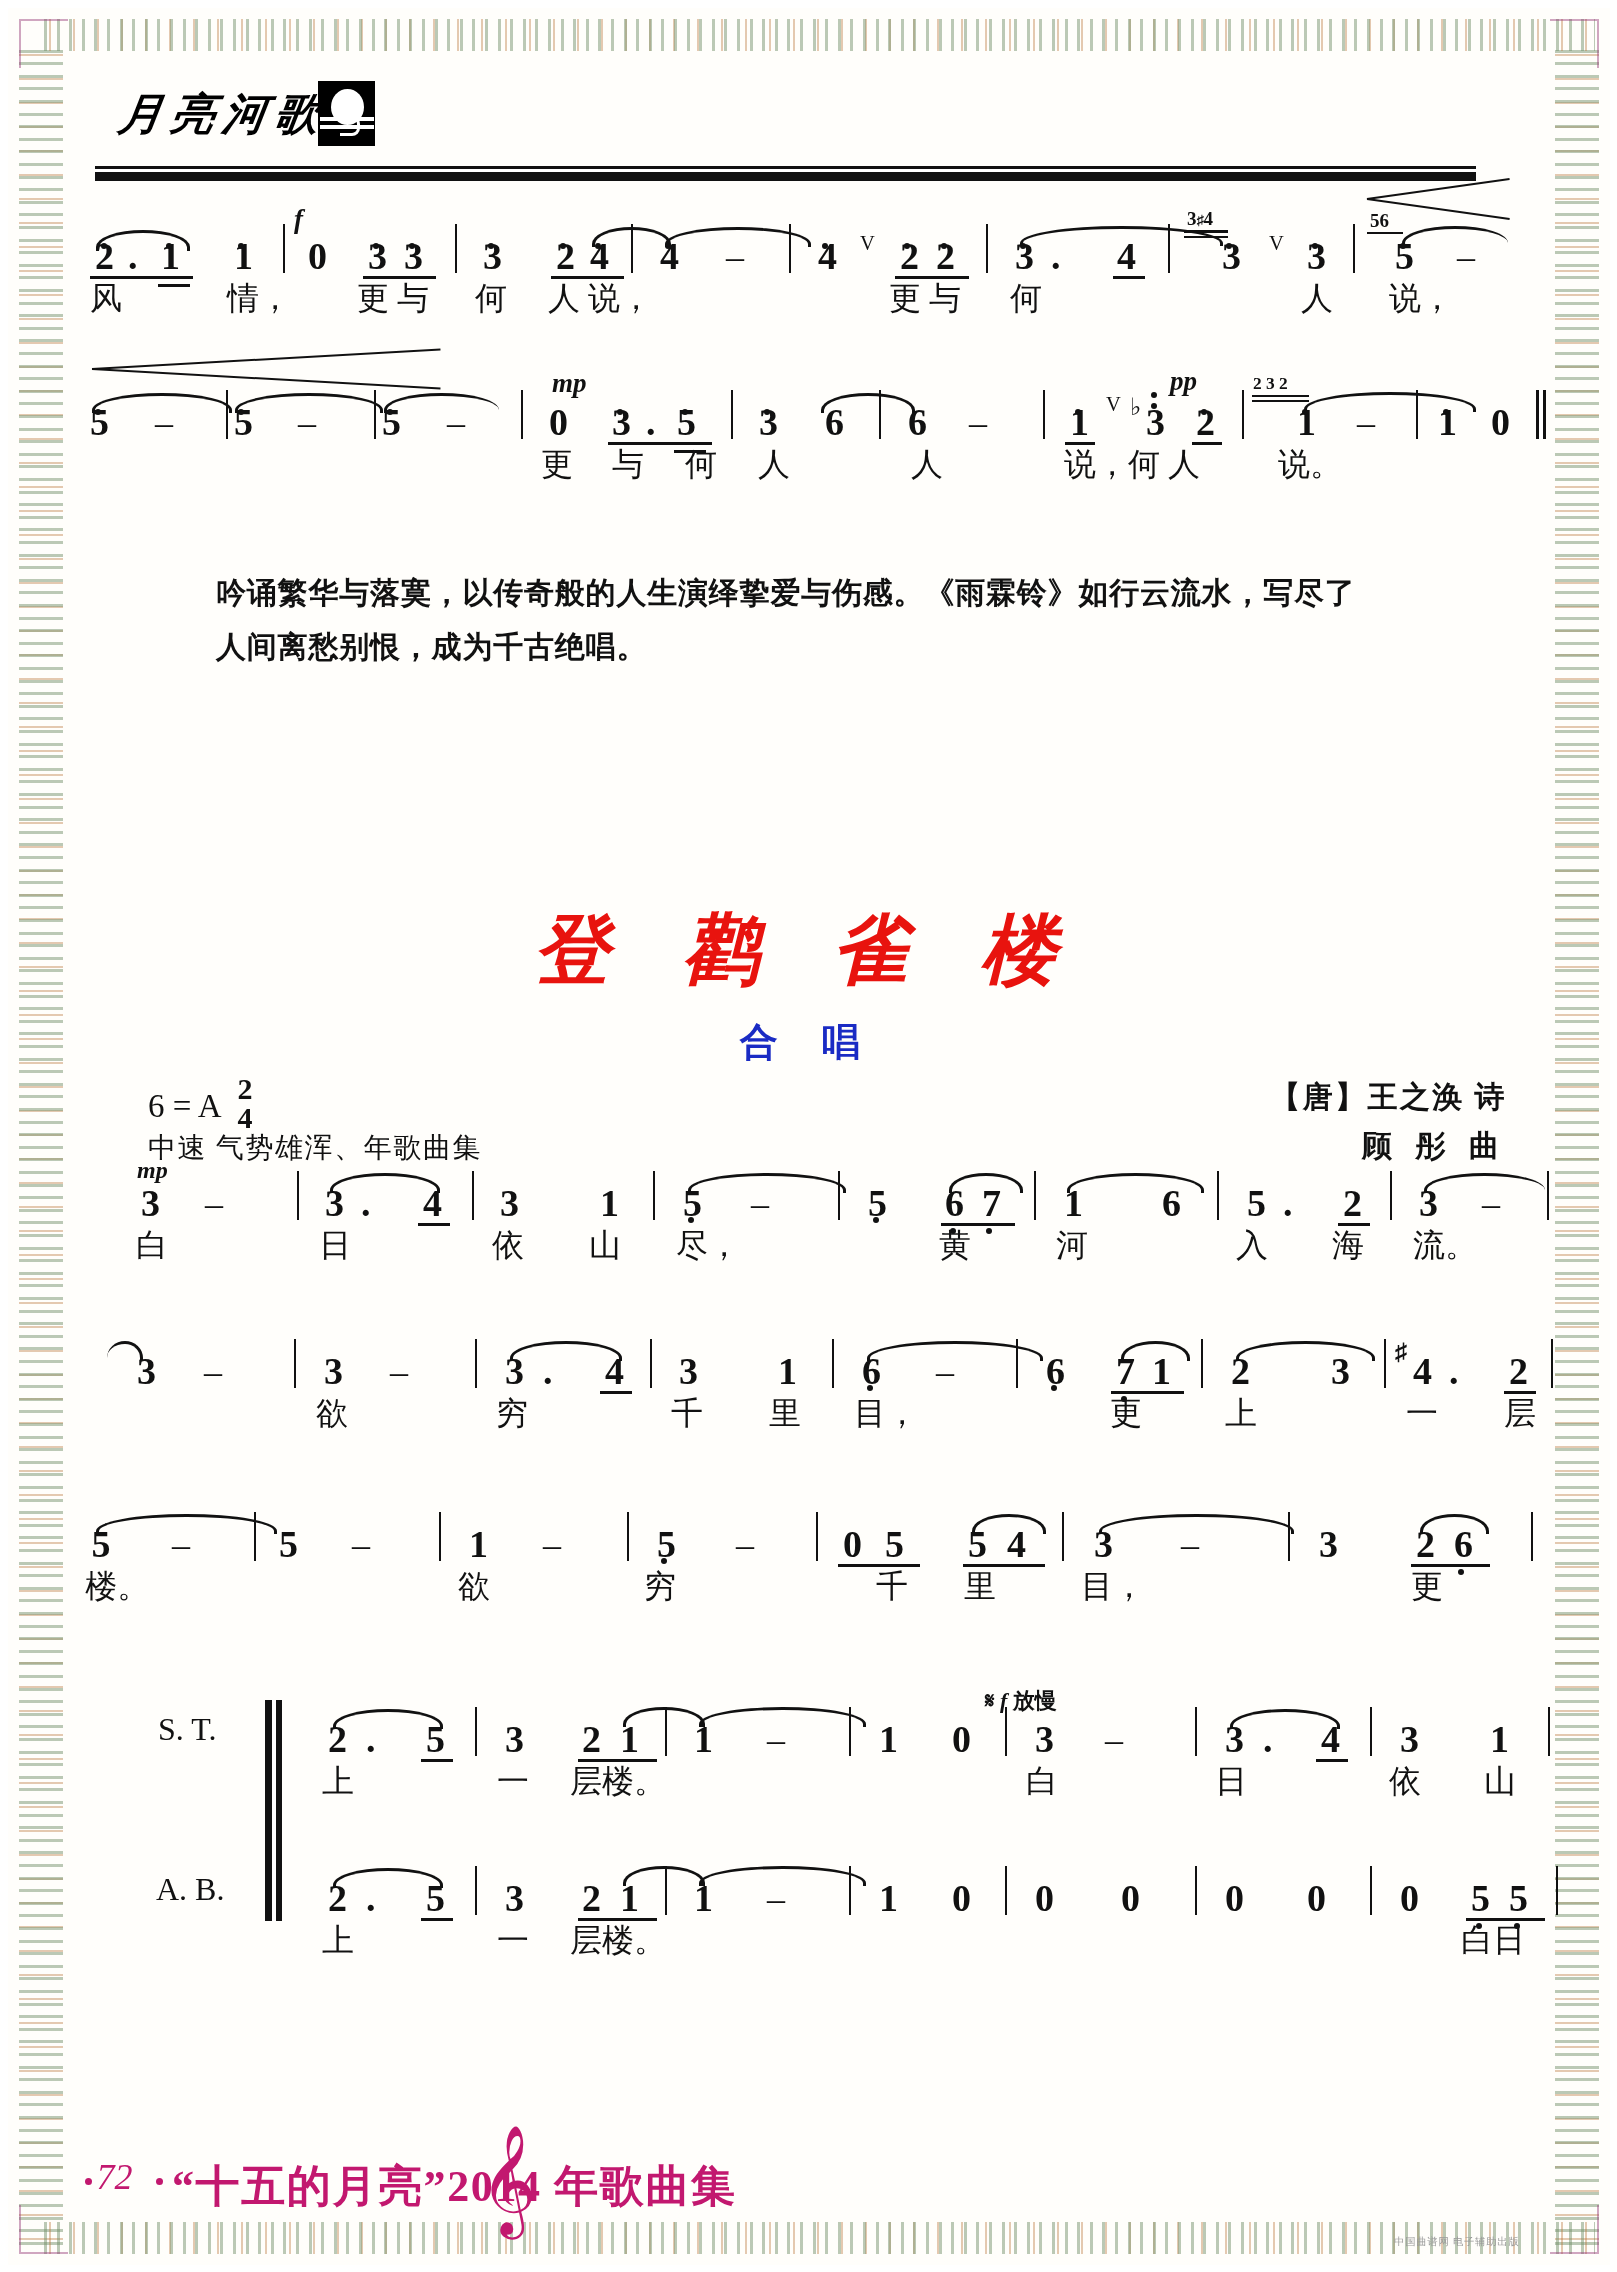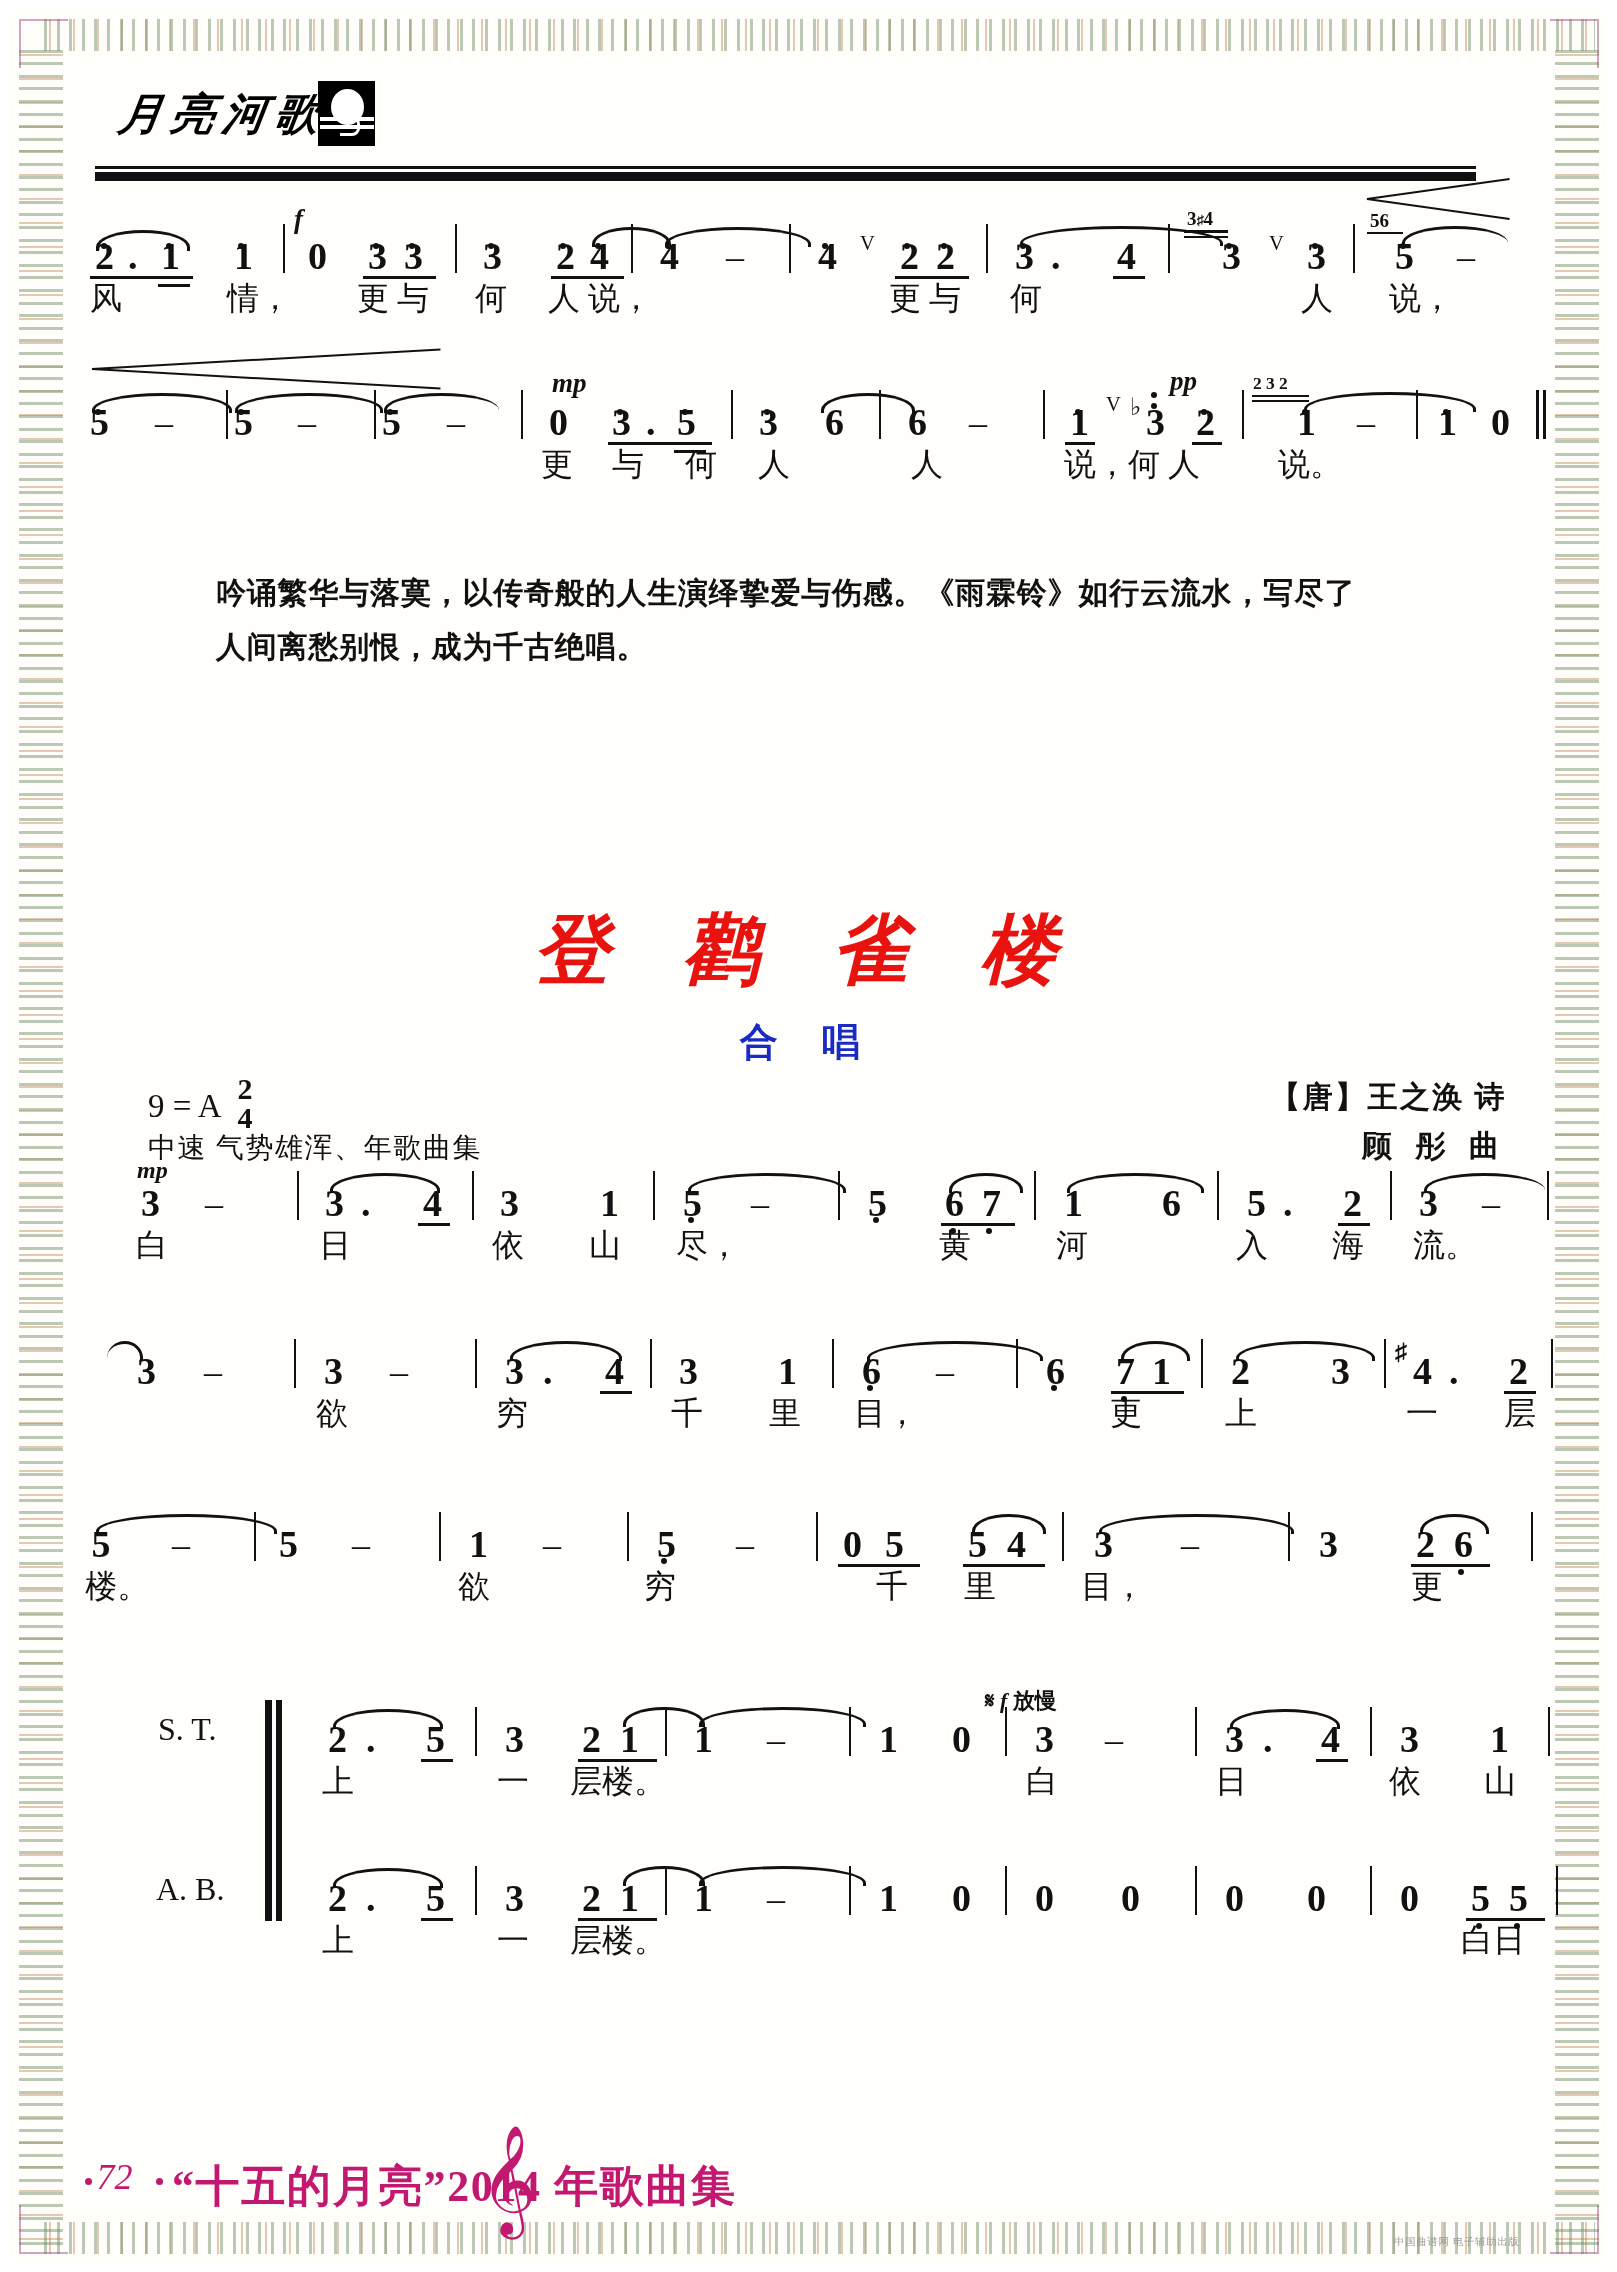--- a/index.html
+++ b/index.html
@@ -379,21 +379,21 @@
 
   <div class="noteblock" style="left:95px;top:544px;">
     <p class="indent">吟诵繁华与落寞，以传奇般的人生演绎挚爱与伤感。《雨霖铃》如行云流水，写尽了</p>
     <p class="indent">人间离愁别恨，成为千古绝唱。</p>
   </div>
 
   <div class="song-title" style="top:876px;">登 鹳 雀 楼</div>
   <div class="song-sub" style="top:993px;">合  唱</div>
 
   <div class="keysig" style="left:85px;top:1051px;">
-    <span>9 = A</span>
+    <span>6 = A</span>
     <span class="frac">
       <b>2</b>
       <b>4</b>
     </span>
   </div>
   <div class="tempo" style="left:85px;top:1105px;">中速  气势雄浑、年歌曲集</div>
   <div class="credit1" style="right:47px;top:1053px;">【唐】王之涣 诗</div>
   <div class="credit2" style="right:47px;top:1102px;">顾 彤 曲</div>
 
   <div class="system" style="left:16px;top:1136px;width:1420px;">

